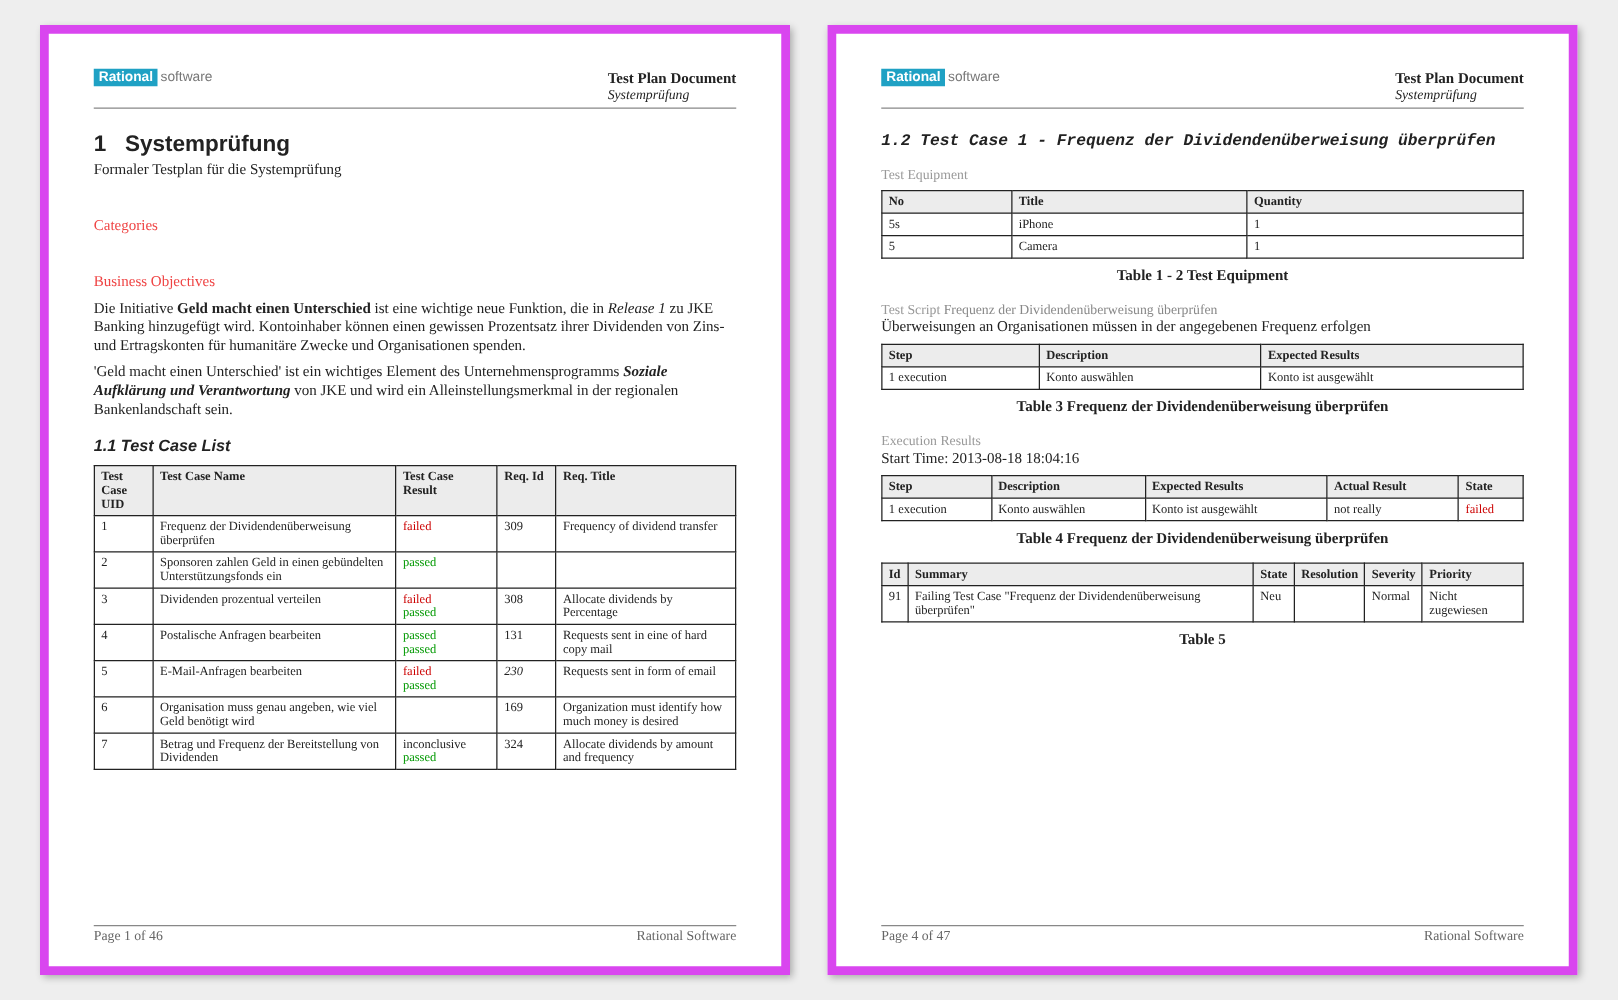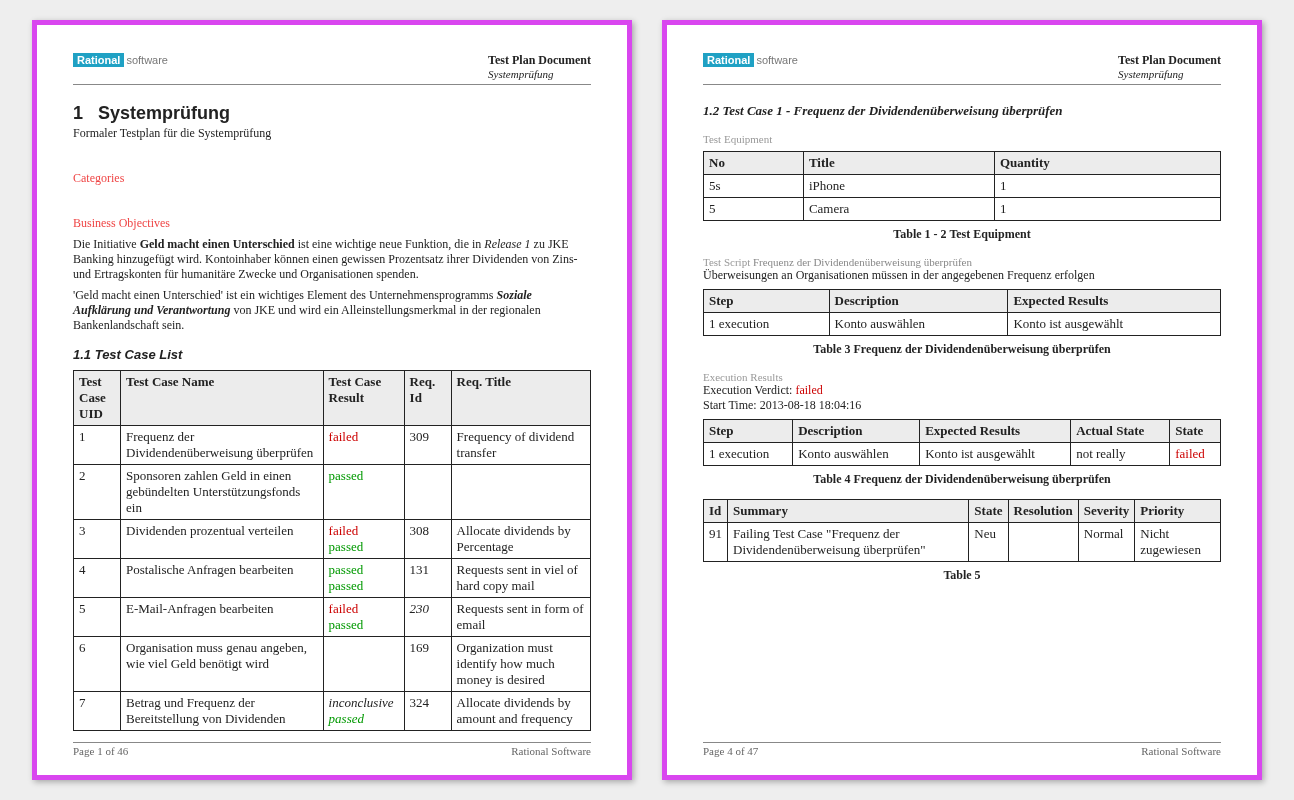--- a/index.html
+++ b/index.html
@@ -8,21 +8,21 @@
     font-family: "Times New Roman", Times, serif;
     display: flex;
     gap: 30px;
     padding: 20px;
     justify-content: center;
   }
   .page {
     width: 600px;
     min-height: 760px;
     background: #fff;
-    border: 5px solid #d946ef;
+    border: 7px solid #d946ef;
     box-shadow: 2px 2px 6px rgba(0,0,0,.3);
     padding: 28px 36px 20px 36px;
     position: relative;
     box-sizing: border-box;
     font-size: 12px;
     color: #222;
   }
   .hdr {
     display: flex;
     justify-content: space-between;
@@ -41,22 +41,22 @@
   }
   .logo-text { font-family: Arial, sans-serif; font-size: 11px; color: #777; }
   .doc-title-block { text-align: left; }
   .doc-title { font-weight: bold; font-size: 12px; }
   .doc-subtitle { font-style: italic; font-size: 11px; }
   h1 { font-family: Arial, sans-serif; font-size: 18px; margin: 18px 0 2px 0; }
   .subtitle { margin: 0 0 14px 0; }
   .sec-label { color: #ef4444; font-weight: normal; margin-top: 30px; }
   ul.cat { margin: 2px 0 10px 18px; padding: 0; }
   h2 { font-family: Arial, sans-serif; font-size: 13px; font-style: italic; font-weight: bold; margin: 14px 0 8px 0; }
-  h3 { font-family: Liberation Serif, serif; font-size: 13px; font-style: italic; font-weight: bold; margin: 18px 0 12px 0; }
-  table { border-collapse: collapse; width: 100%; font-size: 13px; }
+  h3 { font-family: Liberation Mono, monospace; font-size: 13px; font-style: italic; font-weight: bold; margin: 18px 0 12px 0; }
+  table { border-collapse: collapse; width: 100%; font-size: 10px; }
   th, td { border: 1px solid #222; padding: 3px 5px; vertical-align: top; text-align: left; }
   th { background: #ececec; font-weight: bold; }
   .caption { text-align: center; font-weight: bold; margin: 6px 0 12px 0; font-size: 12px; }
   .footer {
     position: absolute;
     bottom: 18px;
     left: 36px;
     right: 36px;
     display: flex;
     justify-content: space-between;
@@ -142,21 +142,21 @@
           <td>Allocate dividends by Percentage</td>
         </tr>
         <tr>
           <td style="width: 36px;">4</td>
           <td>Postalische Anfragen bearbeiten</td>
           <td style="width: 70px;">
             <div class="green">passed</div>
             <div class="green">passed</div>
           </td>
           <td style="width: 36px;">131</td>
-          <td>Requests sent in viel of hard copy mail</td>
+          <td>Requests sent in eine of hard copy mail</td>
         </tr>
         <tr>
           <td style="width: 36px;">5</td>
           <td>E-Mail-Anfragen bearbeiten</td>
           <td style="width: 70px;">
             <div class="red">failed</div>
             <div class="green">passed</div>
           </td>
           <td style="width: 36px; font-style: italic;">230</td>
           <td>Requests sent in form of email</td>
@@ -164,21 +164,21 @@
         <tr>
           <td style="width: 36px;">6</td>
           <td>Organisation muss genau angeben, wie viel Geld benötigt wird</td>
           <td style="width: 70px;"></td>
           <td style="width: 36px;">169</td>
           <td>Organization must identify how much money is desired</td>
         </tr>
         <tr>
           <td style="width: 36px;">7</td>
           <td>Betrag und Frequenz der Bereitstellung von Dividenden</td>
-          <td style="width: 70px; font-style: italic;">
+          <td style="width: 70px;">
             <div>inconclusive</div>
             <div class="green">passed</div>
           </td>
           <td style="width: 36px;">324</td>
           <td>Allocate dividends by amount and frequency</td>
         </tr>
       </tbody>
   </table>
 
   <div class="footer">
@@ -241,31 +241,28 @@
         <tr>
           <td>1 execution</td>
           <td>Konto auswählen</td>
           <td>Konto ist ausgewählt</td>
         </tr>
       </tbody>
   </table>
   <div class="caption">Table 3 Frequenz der Dividendenüberweisung überprüfen</div>
 
   <div class="gray-sub">Execution Results</div>
-  <p style="margin:0;">
-    <span>Execution Verdict: </span><span class="red">failed</span>
-  </p>
   <p style="margin:0 0 6px 0;">Start Time: 2013-08-18 18:04:16</p>
   <table>
     <thead>
         <tr id="er-head">
           <th>Step</th>
           <th>Description</th>
           <th>Expected Results</th>
-          <th>Actual State</th>
+          <th>Actual Result</th>
           <th>State</th>
         </tr>
       </thead>
     <tbody id="er-body">
         <tr>
           <td>1 execution</td>
           <td>Konto auswählen</td>
           <td>Konto ist ausgewählt</td>
           <td>not really</td>
           <td class="red">failed</td>

